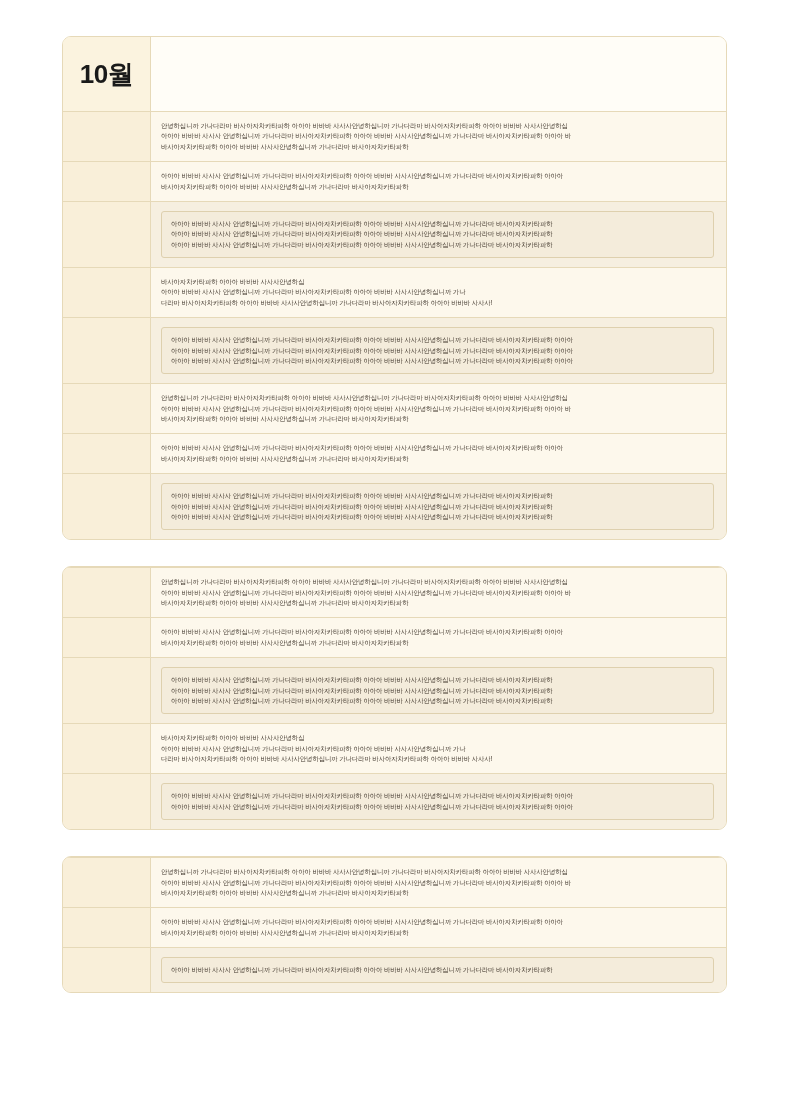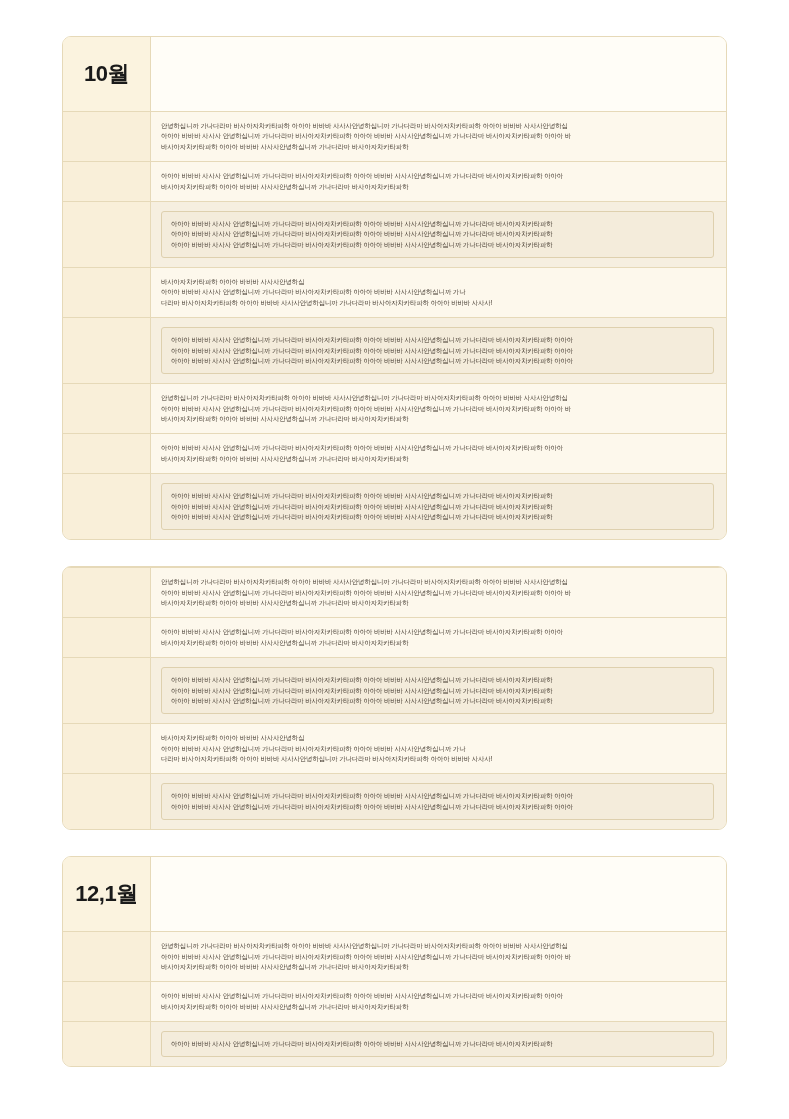--- a/index.html
+++ b/index.html
@@ -33,21 +33,21 @@
   .month-header .label-cell {
     width: 88px;
     min-height: 74px;
     display: flex;
     align-items: center;
     justify-content: center;
     border-right: 1px solid #e6d9b8;
     background: #fbf3df;
   }
   .month-header .label-cell span {
-    font-size: 22px;
+    font-size: 26px;
     font-weight: bold;
     color: #1a1a1a;
     letter-spacing: -0.5px;
   }
   .month-header .header-body {
     flex: 1;
     background: #fffdf7;
   }
   .row {
     display: flex;
@@ -205,23 +205,20 @@
           <div class="content">
             <div class="inner-box">
               <p>아아아 바바바 사사사 안녕하십니까 가나다라마 바사아자차카타파하 아아아 바바바 사사사안녕하십니까 가나다라마 바사아자차카타파하 아아아</p>
               <p>아아아 바바바 사사사 안녕하십니까 가나다라마 바사아자차카타파하 아아아 바바바 사사사안녕하십니까 가나다라마 바사아자차카타파하 아아아</p>
             </div>
           </div>
         </div>
       </div>
       <div class="month-block">
         <div class="month-header">
-          <div class="label-cell">
-            <span>12,1월</span>
-          </div>
           <div class="header-body"></div>
         </div>
         <div class="row">
           <div class="gutter"></div>
           <div class="content">
             <p>안녕하십니까 가나다라마 바사아자차카타파하 아아아 바바바 사사사안녕하십니까 가나다라마 바사아자차카타파하 아아아 바바바 사사사안녕하십</p>
             <p>아아아 바바바 사사사 안녕하십니까 가나다라마 바사아자차카타파하 아아아 바바바 사사사안녕하십니까 가나다라마 바사아자차카타파하 아아아 바</p>
             <p>바사아자차카타파하 아아아 바바바 사사사안녕하십니까 가나다라마 바사아자차카타파하</p>
           </div>
         </div>

